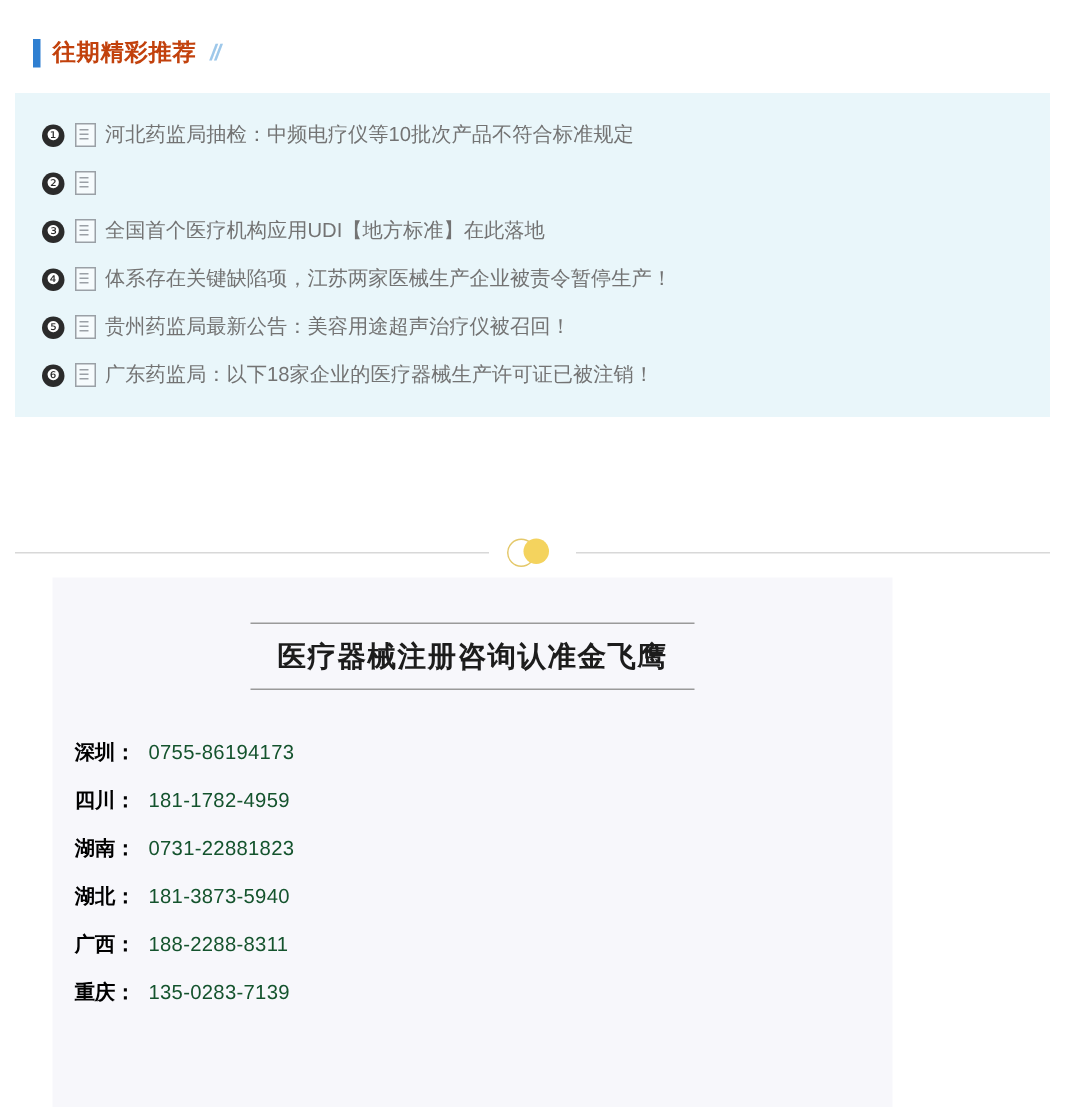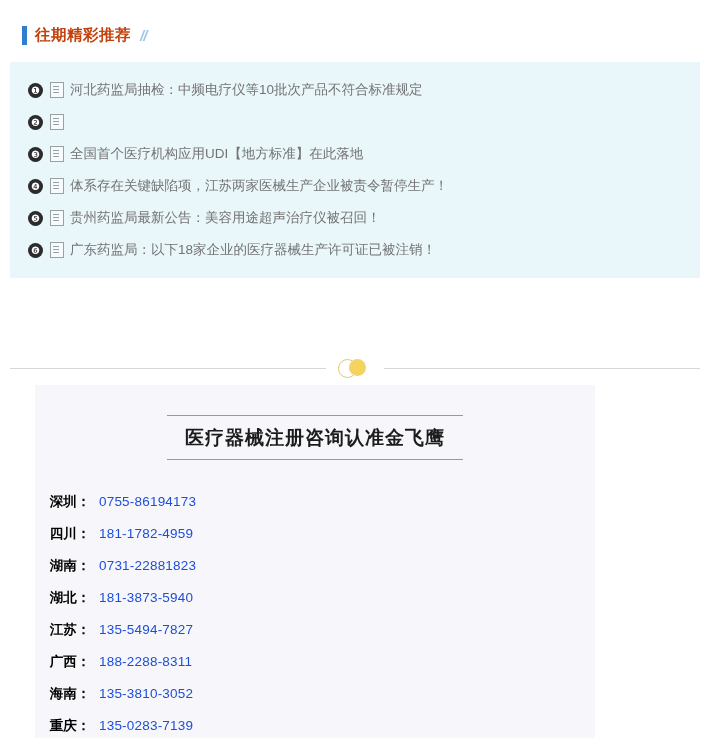--- a/index.html
+++ b/index.html
@@ -168,21 +168,21 @@
   }
   .contact-region {
     font-size: 13.5px;
     font-weight: bold;
     color: #000000;
     min-width: 46px;
     text-align: center;
   }
   .contact-number {
     font-size: 13.5px;
-    color: #1d4ed8;
+    color: #14532d;
     margin-left: 6px;
     letter-spacing: 0.2px;
   }
 </style>
 </head>
 <body>
 
 <div class="section-header">
   <div class="header-bar"></div>
   <div class="header-title">往期精彩推荐</div>
@@ -258,34 +258,26 @@
     <div class="contact-row">
       <span class="contact-region">湖南：</span>
       <span class="contact-number">0731-22881823</span>
     </div>
 
     <div class="contact-row">
       <span class="contact-region">湖北：</span>
       <span class="contact-number">181-3873-5940</span>
     </div>
 
-    <div class="contact-row">
-      <span class="contact-region">江苏：</span>
-      <span class="contact-number">135-5494-7827</span>
-    </div>
 
     <div class="contact-row">
       <span class="contact-region">广西：</span>
       <span class="contact-number">188-2288-8311</span>
     </div>
 
-    <div class="contact-row">
-      <span class="contact-region">海南：</span>
-      <span class="contact-number">135-3810-3052</span>
-    </div>
 
     <div class="contact-row">
       <span class="contact-region">重庆：</span>
       <span class="contact-number">135-0283-7139</span>
     </div>
 
   </div>
 </div>
 
 </body></html>

